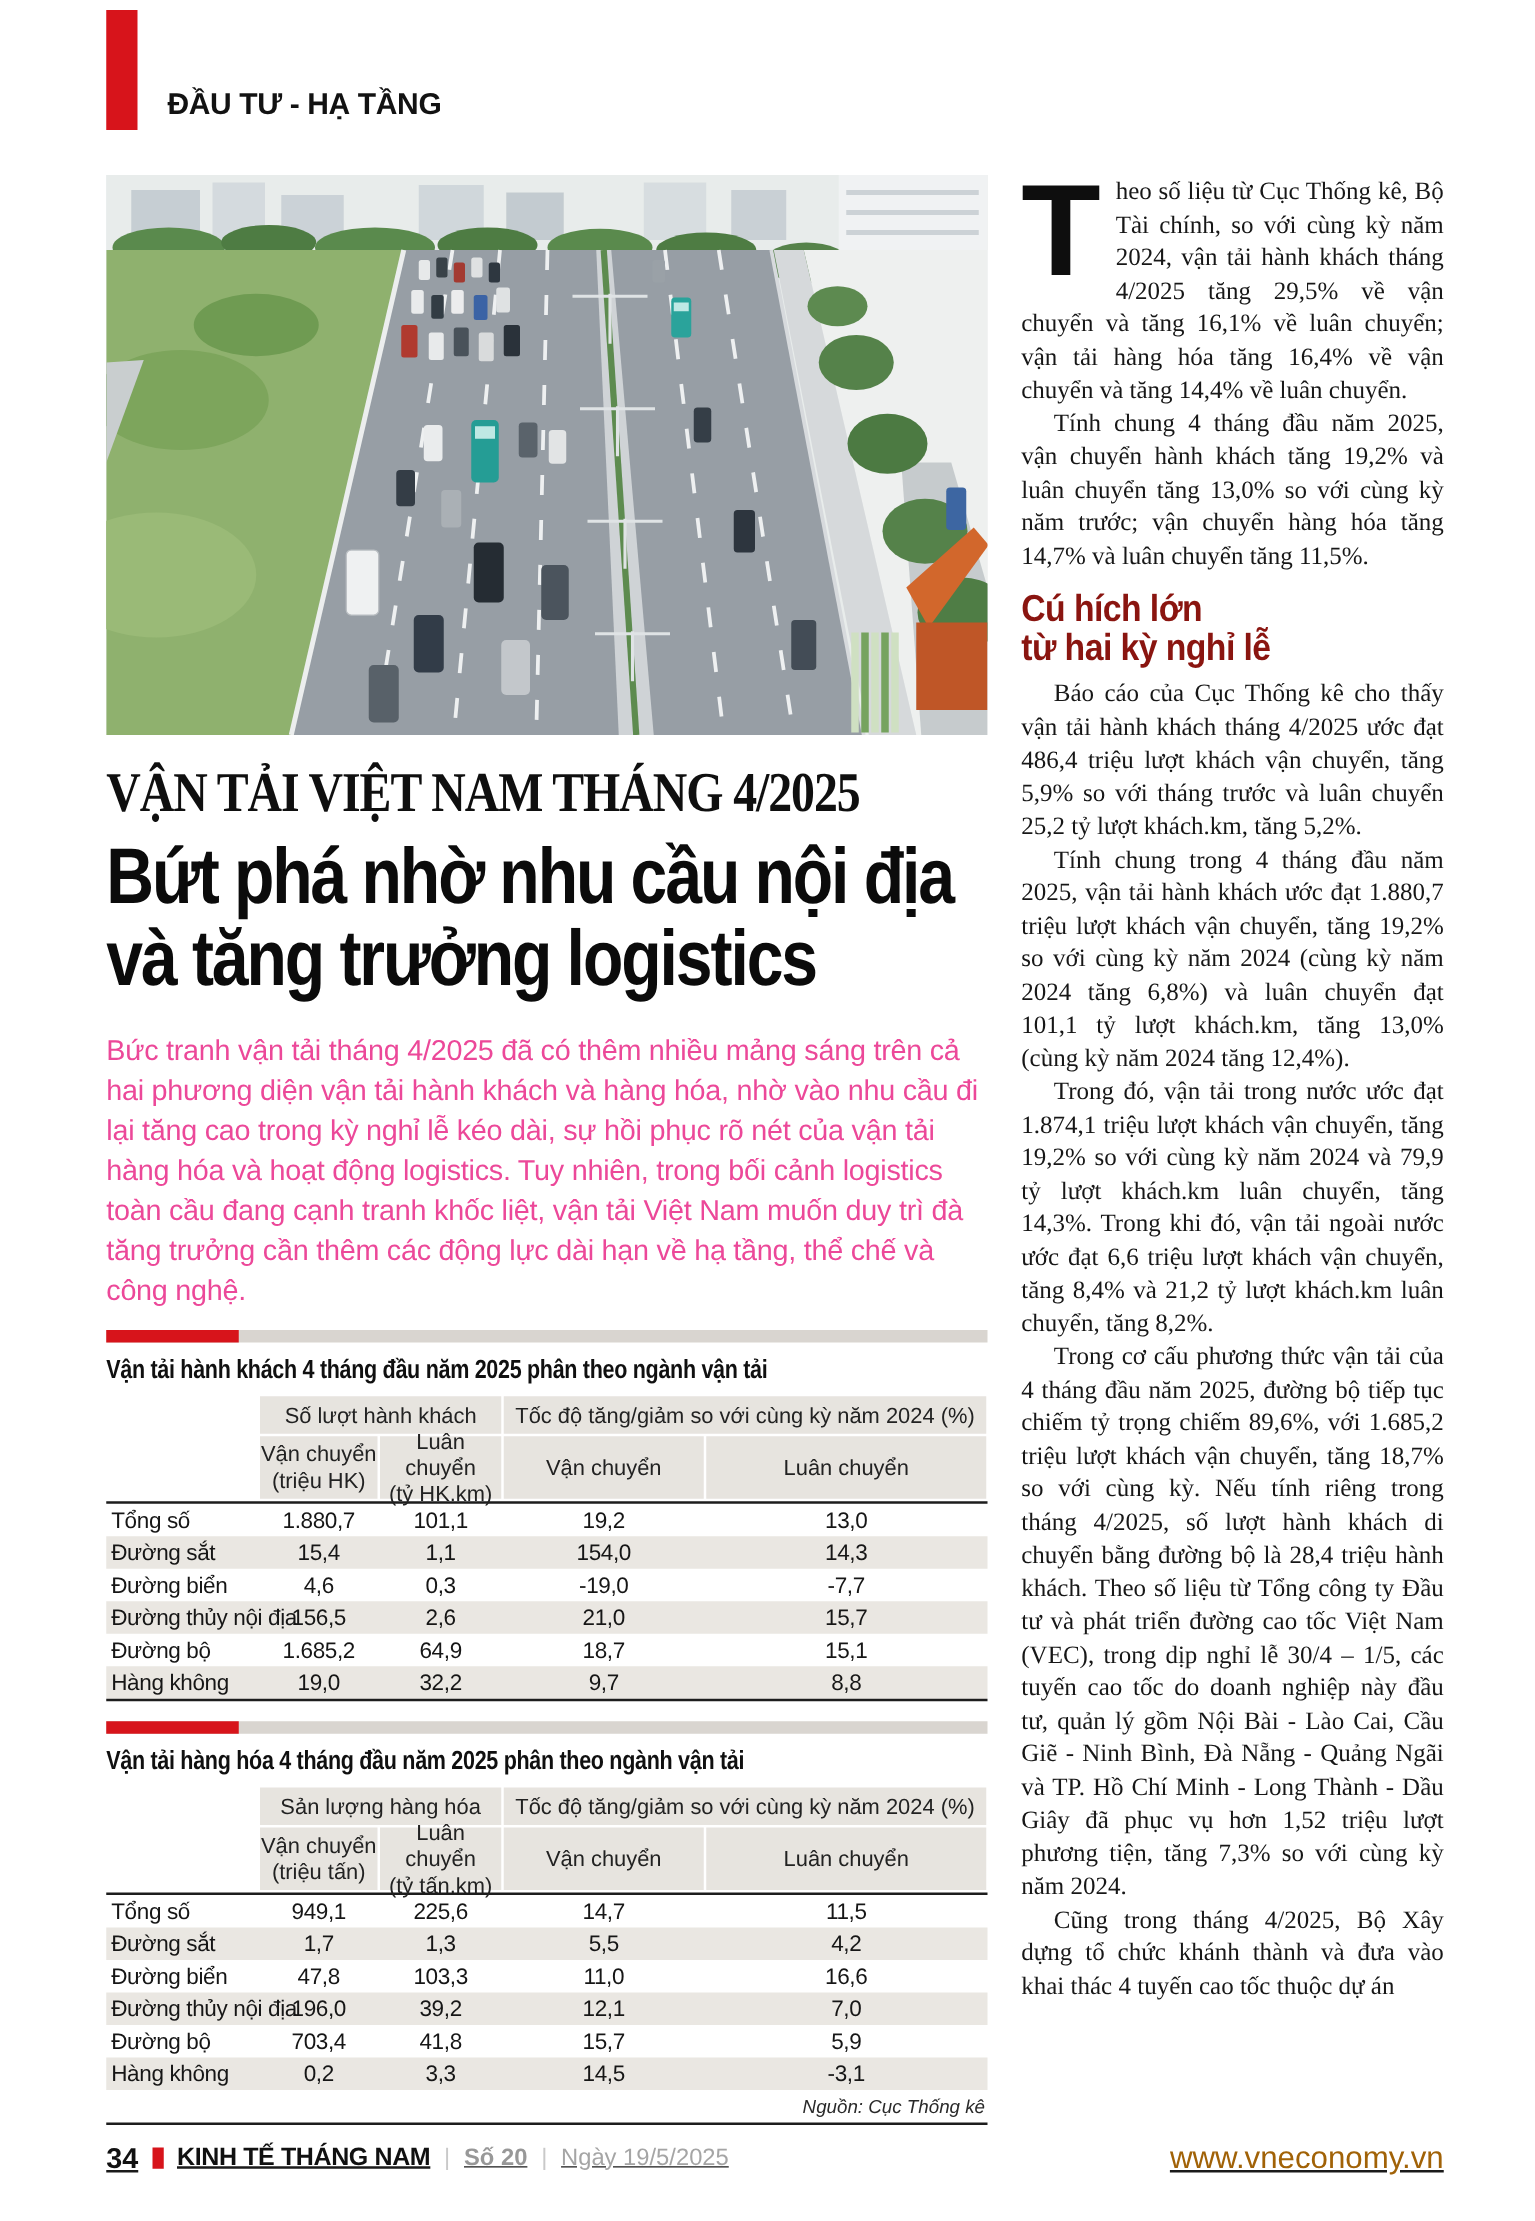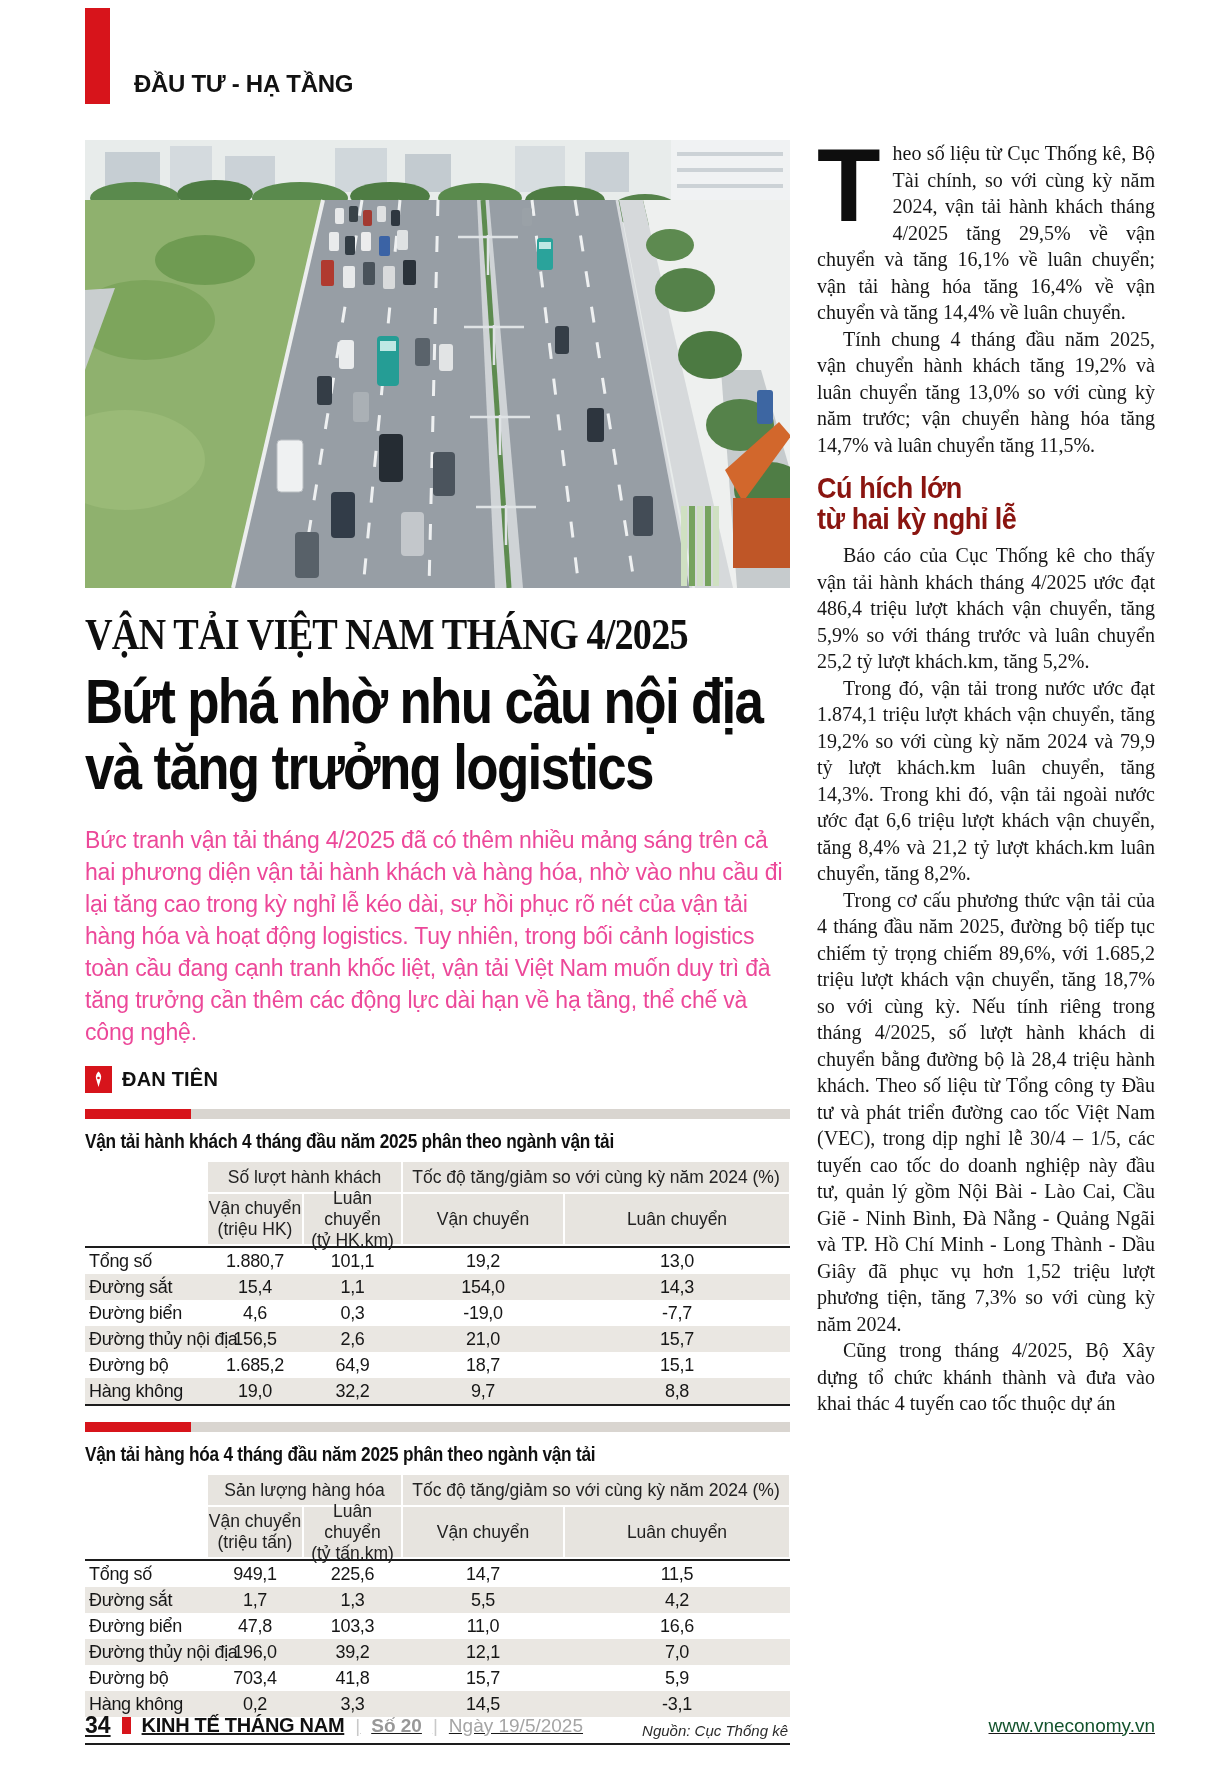--- a/index.html
+++ b/index.html
@@ -62,21 +62,21 @@
   .subhead .shl{display:block;transform:scaleX(0.9);transform-origin:left center;white-space:nowrap;}
 
   
   .footer{position:absolute;left:85px;top:1712px;width:1070px;display:flex;align-items:center;gap:11px;text-decoration:underline;}
   .f-page{font-size:23px;font-weight:bold;color:#111;}
   .f-red{width:9px;height:17px;background:var(--red,#d7141b);}
   .f-brand{font-size:20px;font-weight:bold;color:#111;letter-spacing:-0.3px;}
   .f-sep{color:#c9c9c9;font-size:19px;}
   .f-issue{color:#989898;font-weight:bold;font-size:19px;}
   .f-date{color:#a5a5a5;font-size:19px;}
-  .f-site{margin-left:auto;color:#14532d;font-size:19px;}
+  .f-site{margin-left:auto;color:#a16207;font-size:25px;}
 </style>
 </head>
 <body>
 
 <div class="page">
 
   <div class="section-block"></div>
   <div class="section-label">ĐẦU TƯ - HẠ TẦNG</div>
 
   <div class="leftcol">
@@ -194,29 +194,20 @@
 
     <div class="kicker">VẬN TẢI VIỆT NAM THÁNG 4/2025</div>
 
     <div class="headline">
       <div class="hl">Bứt phá nhờ nhu cầu nội địa</div>
       <div class="hl">và tăng trưởng logistics</div>
     </div>
 
     <div class="lead">Bức tranh vận tải tháng 4/2025 đã có thêm nhiều mảng sáng trên cả hai phương diện vận tải hành khách và hàng hóa, nhờ vào nhu cầu đi lại tăng cao trong kỳ nghỉ lễ kéo dài, sự hồi phục rõ nét của vận tải hàng hóa và hoạt động logistics. Tuy nhiên, trong bối cảnh logistics toàn cầu đang cạnh tranh khốc liệt, vận tải Việt Nam muốn duy trì đà tăng trưởng cần thêm các động lực dài hạn về hạ tầng, thể chế và công nghệ.</div>
 
-    <div class="byline">
-      <span class="byline-icon">
-        <svg width="15" height="17" viewBox="0 0 15 17">
-          <path d="M7.5 0.5 C9.6 2.6 10.6 4.8 10 7.6 L7.5 16 L5 7.6 C4.4 4.8 5.4 2.6 7.5 0.5 Z" fill="#ffffff"></path>
-          <circle cx="7.5" cy="7" r="1.3" fill="#d7141b"></circle>
-        </svg>
-      </span>
-      <span class="byline-name">ĐAN TIÊN</span>
-    </div>
 
     <div class="table-sec">
       <div class="tbar">
           <div class="tbar-red"></div>
         </div>
       <div class="ttitle">Vận tải hành khách 4 tháng đầu năm 2025 phân theo ngành vận tải</div>
       <div class="tgrid">
         <span class="hlabel"></span>
         <span class="hband span23">Số lượt hành khách</span>
         <span class="hband span45">Tốc độ tăng/giảm so với cùng kỳ năm 2024 (%)</span>
@@ -361,20 +352,21 @@
       <p class="first">
         <span class="dropcap">T</span>
         <span>heo số liệu từ Cục Thống kê, Bộ Tài chính, so với cùng kỳ năm 2024, vận tải hành khách tháng 4/2025 tăng 29,5% về vận chuyển và tăng 16,1% về luân chuyển; vận tải hàng hóa tăng 16,4% về vận chuyển và tăng 14,4% về luân chuyển.</span>
       </p>
       <p>Tính chung 4 tháng đầu năm 2025, vận chuyển hành khách tăng 19,2% và luân chuyển tăng 13,0% so với cùng kỳ năm trước; vận chuyển hàng hóa tăng 14,7% và luân chuyển tăng 11,5%.</p>
       <h3 class="subhead">
         <span class="shl">Cú hích lớn</span>
         <span class="shl">từ hai kỳ nghỉ lễ</span>
       </h3>
       <p>Báo cáo của Cục Thống kê cho thấy vận tải hành khách tháng 4/2025 ước đạt 486,4 triệu lượt khách vận chuyển, tăng 5,9% so với tháng trước và luân chuyển 25,2 tỷ lượt khách.km, tăng 5,2%.</p>
+      <p>Tính chung trong 4 tháng đầu năm 2025, vận tải hành khách ước đạt 1.880,7 triệu lượt khách vận chuyển, tăng 19,2% so với cùng kỳ năm 2024 (cùng kỳ năm 2024 tăng 6,8%) và luân chuyển đạt 101,1 tỷ lượt khách.km, tăng 13,0% (cùng kỳ năm 2024 tăng 12,4%).</p>
       <p>Trong đó, vận tải trong nước ước đạt 1.874,1 triệu lượt khách vận chuyển, tăng 19,2% so với cùng kỳ năm 2024 và 79,9 tỷ lượt khách.km luân chuyển, tăng 14,3%. Trong khi đó, vận tải ngoài nước ước đạt 6,6 triệu lượt khách vận chuyển, tăng 8,4% và 21,2 tỷ lượt khách.km luân chuyển, tăng 8,2%.</p>
       <p>Trong cơ cấu phương thức vận tải của 4 tháng đầu năm 2025, đường bộ tiếp tục chiếm tỷ trọng chiếm 89,6%, với 1.685,2 triệu lượt khách vận chuyển, tăng 18,7% so với cùng kỳ. Nếu tính riêng trong tháng 4/2025, số lượt hành khách di chuyển bằng đường bộ là 28,4 triệu hành khách. Theo số liệu từ Tổng công ty Đầu tư và phát triển đường cao tốc Việt Nam (VEC), trong dịp nghỉ lễ 30/4 – 1/5, các tuyến cao tốc do doanh nghiệp này đầu tư, quản lý gồm Nội Bài - Lào Cai, Cầu Giẽ - Ninh Bình, Đà Nẵng - Quảng Ngãi và TP. Hồ Chí Minh - Long Thành - Dầu Giây đã phục vụ hơn 1,52 triệu lượt phương tiện, tăng 7,3% so với cùng kỳ năm 2024.</p>
       <p>Cũng trong tháng 4/2025, Bộ Xây dựng tổ chức khánh thành và đưa vào khai thác 4 tuyến cao tốc thuộc dự án</p>
     </div>
   </div>
 
   <div class="footer">
     <span class="f-page">34</span>
     <span class="f-red"></span>
     <span class="f-brand">KINH TẾ THÁNG NAM</span>

